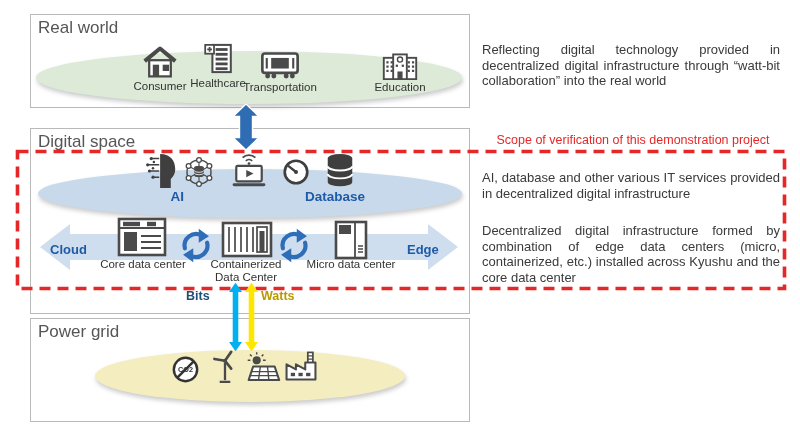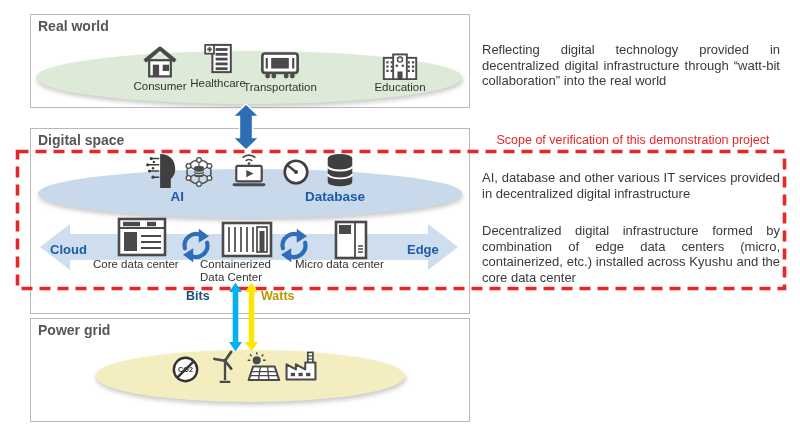--- a/index.html
+++ b/index.html
@@ -1,24 +1,24 @@
 <!DOCTYPE html>
 <html><head>
 <meta charset="utf-8">
 <style>
   html,body{margin:0;padding:0;background:#fff;}
   .canvas{position:relative;width:800px;height:432px;background:#fff;
           font-family:"Liberation Sans",sans-serif;overflow:hidden;}
   .abs{position:absolute;}
   .panel{position:absolute;background:#fff;border:1px solid #b9b9b9;}
-  .panel-title{position:absolute;font-size:14px;font-weight:bold;color:#565656;}
+  .panel-title{position:absolute;font-size:17px;font-weight:normal;color:#565656;}
   .ellipse{position:absolute;border-radius:50%;box-shadow:1px 3px 4px rgba(110,110,110,.35);}
   .item{position:absolute;display:flex;flex-direction:column;align-items:center;}
   .item-label{font-size:11.5px;color:#333;line-height:1.12;text-align:center;margin-top:1px;white-space:nowrap;}
-  .dc-label{position:absolute;font-size:11.5px;color:#333;line-height:1.1;}
+  .dc-label{position:absolute;font-size:11.5px;color:#333;line-height:1.1;text-align:center;}
   .blue-label{position:absolute;font-size:13.5px;font-weight:bold;color:#1f5aa8;}
   .note{position:absolute;font-size:13px;line-height:15.5px;color:#3a3a3a;
         text-align:justify;}
   .scope{position:absolute;font-size:12.5px;font-weight:normal;color:#e52727;
          text-align:center;white-space:nowrap;}
   .flow-label{position:absolute;font-size:12.5px;font-weight:bold;}
   svg{display:block;}
 </style>
 </head>
 <body>

